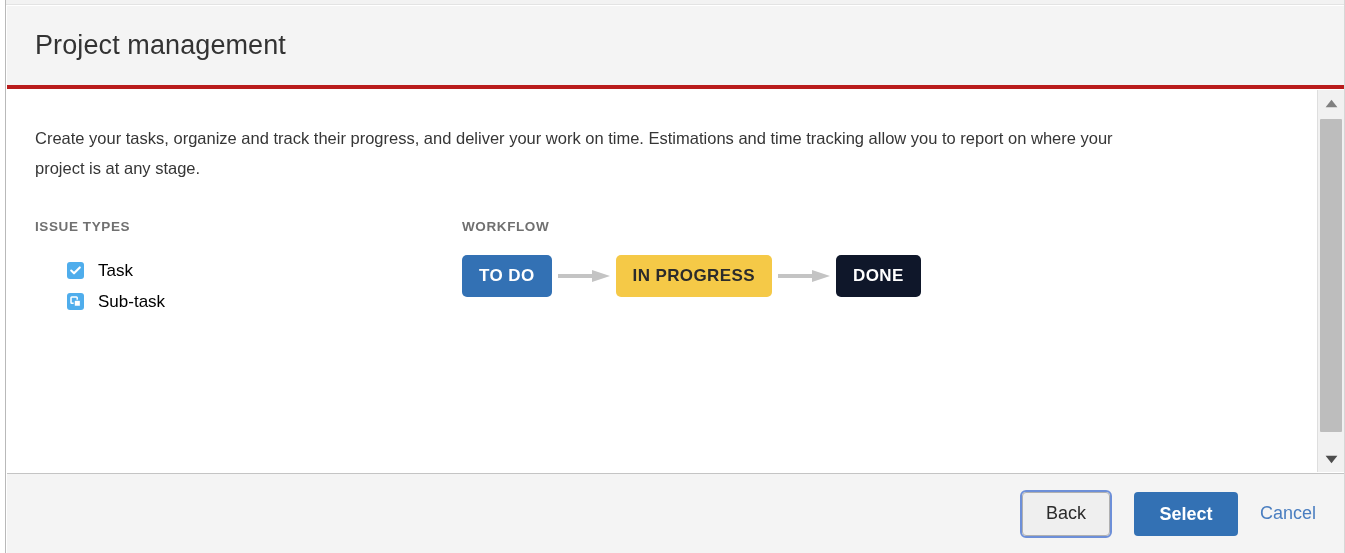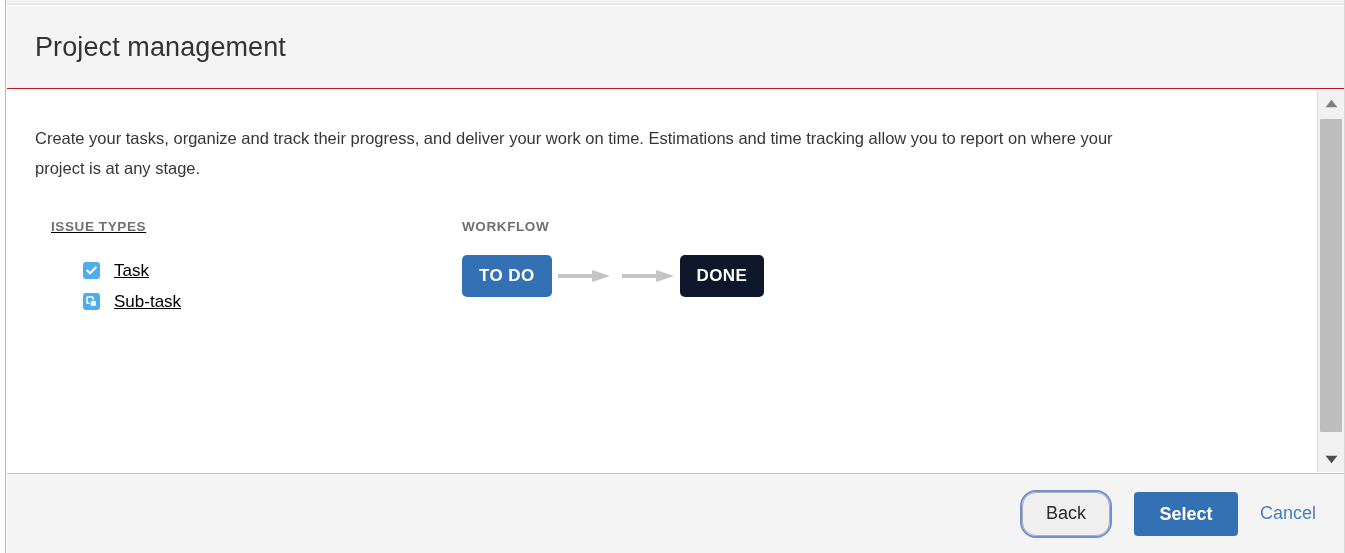--- a/index.html
+++ b/index.html
@@ -43,21 +43,21 @@
     width: 1px; height: 553px;
     background: #d7d7d7;
   }
 
   
   .dialog-header {
     position: absolute;
     left: 7px; top: 6px;
     width: 1337px; height: 83px;
     background: #f4f4f4;
-    border-bottom: 1px solid #b91c1c;
+    border-bottom: 4px solid #b91c1c;
     box-sizing: border-box;
     display: flex;
     align-items: center;
   }
   .dialog-title {
     margin-left: 28px;
     font-size: 27px;
     font-weight: 400;
     color: #333333;
     letter-spacing: 0.1px;
@@ -81,23 +81,22 @@
     max-width: 1232px;
   }
 
   .columns {
     position: relative;
     margin-top: 36px;
   }
 
   .col-issue-types {
     position: absolute;
-    left: 44px; top: 0;
+    left: 28px; top: 0;
     width: 400px;
-    text-decoration: underline;
   }
   .col-workflow {
     position: absolute;
     left: 455px; top: 0;
     width: 820px;
   }
 
   .section-heading {
     font-size: 13.5px;
     font-weight: bold;
@@ -209,21 +208,21 @@
     align-items: center;
     justify-content: flex-end;
     padding-right: 28px;
   }
   .btn-back {
     height: 44px;
     min-width: 88px;
     padding: 0 16px;
     background: #efefef;
     border: 1px solid #b0b0b0;
-    border-radius: 14px;
+    border-radius: 4px;
     outline: 2px solid #6d8fd8;
     outline-offset: 0px;
     font-family: "Liberation Sans", sans-serif;
     font-size: 18px;
     color: #2b2b2b;
     cursor: pointer;
   }
   .btn-select {
     height: 44px;
     min-width: 104px;
@@ -295,20 +294,21 @@
         <div class="section-heading">WORKFLOW</div>
         <div class="workflow-row">
 
           <span class="wf-badge" id="wf0" style="background: rgb(51, 113, 180); color: rgb(255, 255, 255);">TO DO</span>
 
           <svg class="wf-arrow" viewBox="0 0 52 14" aria-hidden="true">
             <line x1="0" y1="7" x2="36" y2="7" stroke="#c4c4c4" stroke-width="4"></line>
             <polygon points="34,1 52,7 34,13" fill="#c4c4c4"></polygon>
           </svg>
 
+          <span class="wf-badge" id="wf1" style="background: rgb(245, 201, 71); color: rgb(43, 43, 43);">IN PROGRESS</span>
 
           <svg class="wf-arrow" viewBox="0 0 52 14" aria-hidden="true">
             <line x1="0" y1="7" x2="36" y2="7" stroke="#c4c4c4" stroke-width="4"></line>
             <polygon points="34,1 52,7 34,13" fill="#c4c4c4"></polygon>
           </svg>
 
           <span class="wf-badge" id="wf2" style="background: #0f172a; color: rgb(255, 255, 255);">DONE</span>
 
         </div>
       </div>

